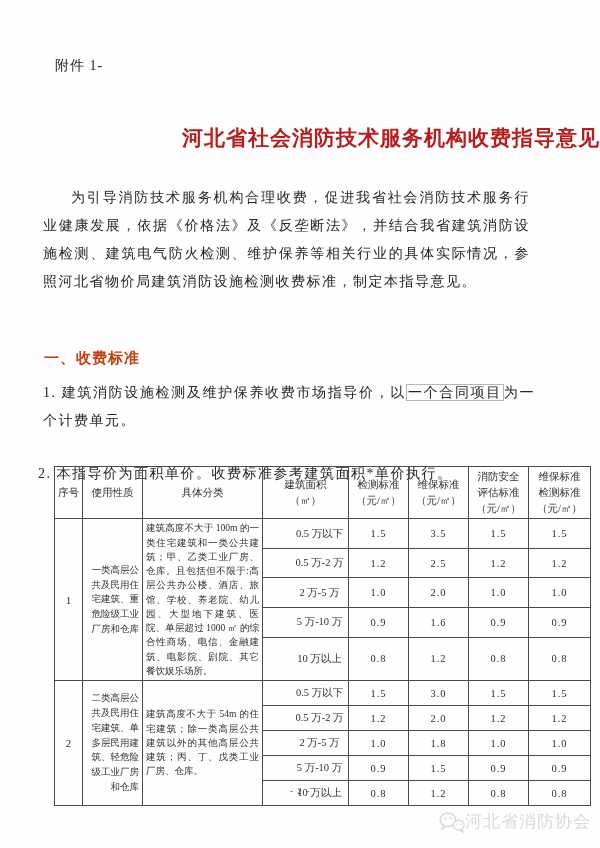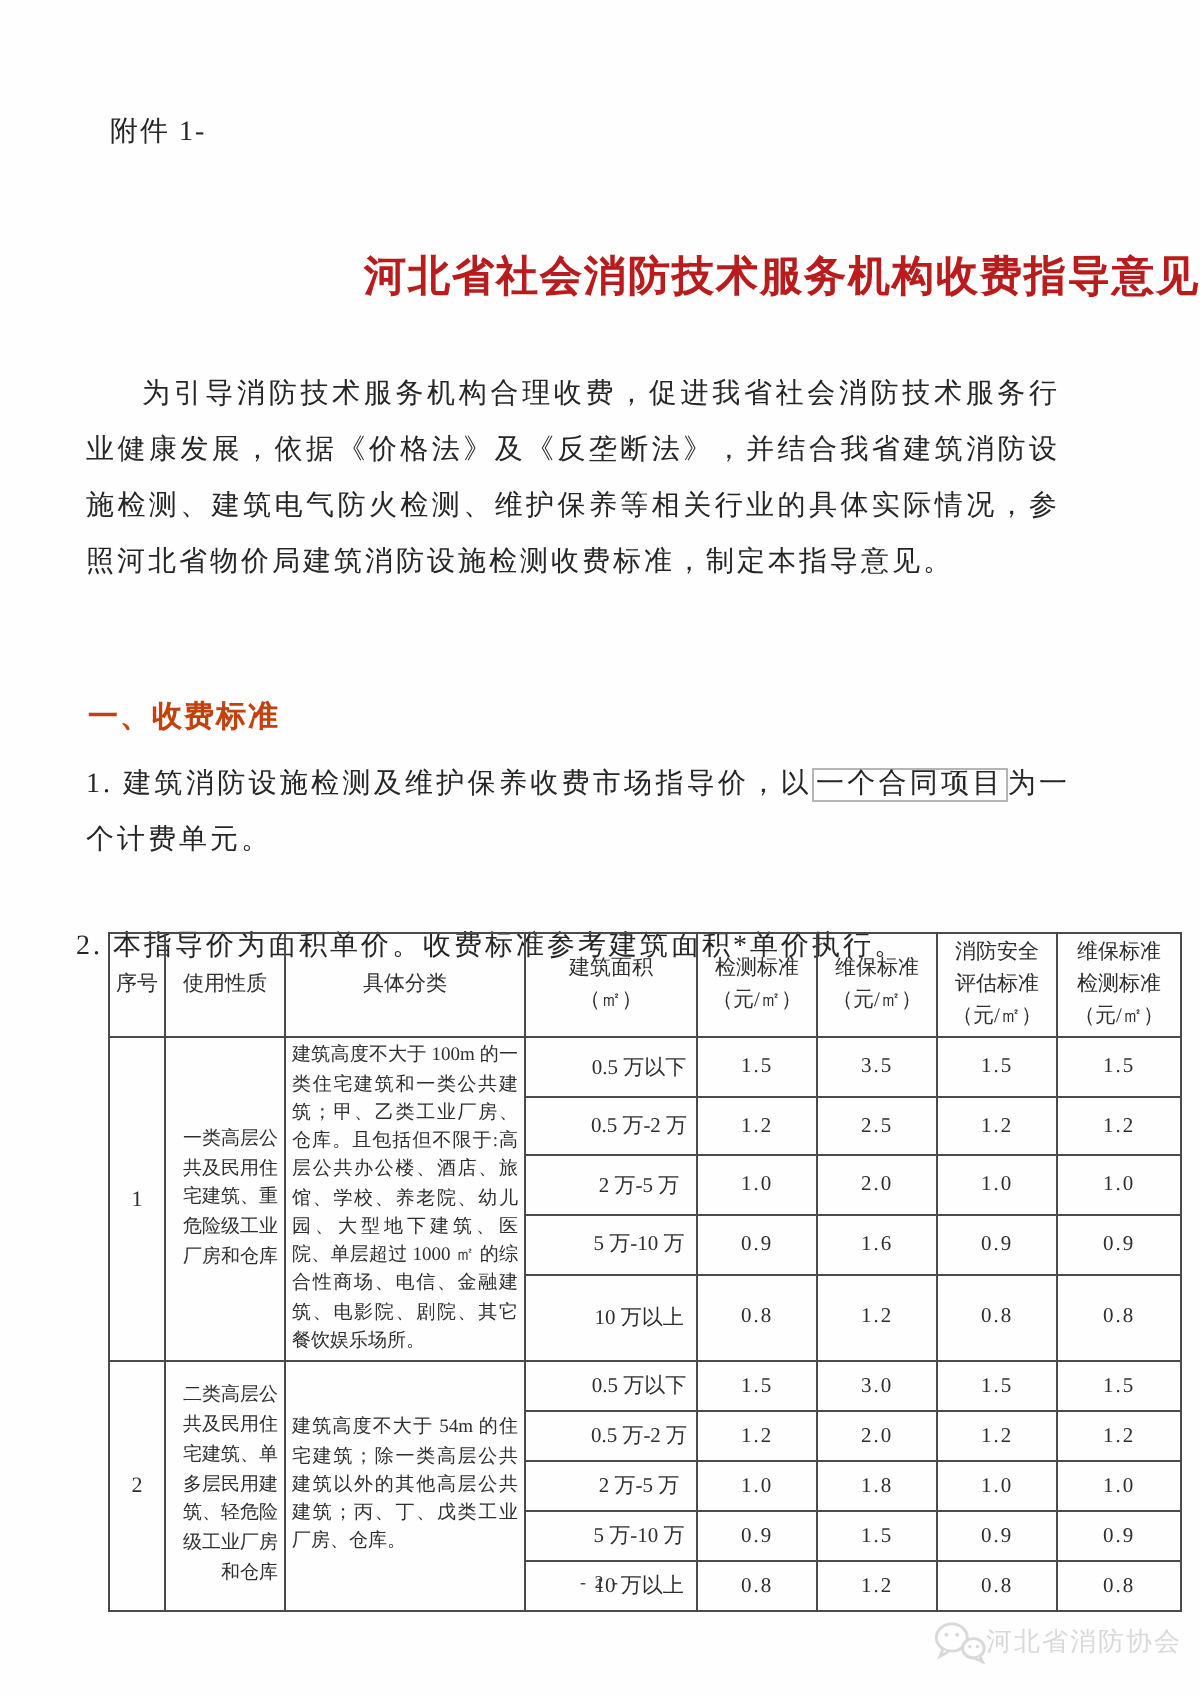--- a/index.html
+++ b/index.html
@@ -71,21 +71,21 @@
   
   .page-number {
     position:absolute; top:786px; left:0; right:0;
     text-align:center; font-size:9px; color:#333; letter-spacing:1px;
   }
   .watermark {
     position:absolute; top:810px; right:9px;
     display:flex; align-items:center; gap:0;
     color:#d9d9d9;
     font-family:"Liberation Sans","DejaVu Sans",sans-serif;
-    font-size:13px; letter-spacing:1px;
+    font-size:17px; letter-spacing:1px;
   }
   .watermark svg { display:block; }
 </style>
 </head>
 <body>
 
 <div class="attachment">附件 1-</div>
 
 <h1 class="doc-title">河北省社会消防技术服务机构收费指导意见</h1>
 

